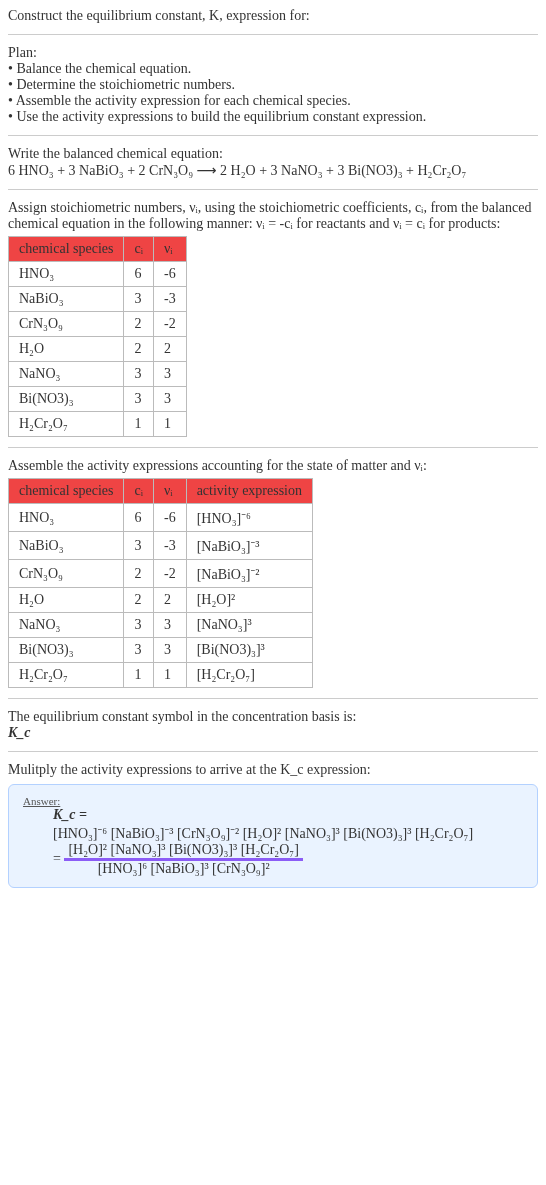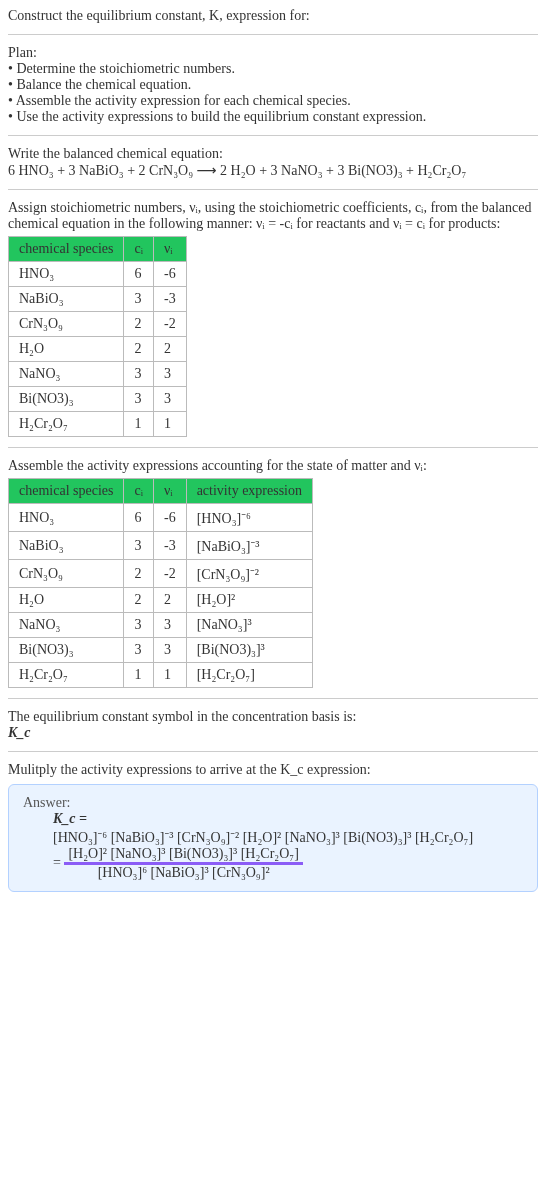--- a/index.html
+++ b/index.html
@@ -23,35 +23,36 @@
   border-collapse: collapse;
   margin-top: 4px;
 }
 th, td {
   border: 1px solid #bbb;
   padding: 4px 10px;
   text-align: left;
   font-weight: normal;
 }
 th {
-  background: #22c55e;
+  background: #ef4444;
 }
 .center {
   text-align: left;
 }
 .answer-box {
   border: 1px solid #b3d1ff;
   background: #eaf3ff;
   border-radius: 6px;
   padding: 10px 14px;
   margin-top: 6px;
 }
 .answer-label {
   color: #555;
-  font-size: 14px;
+  font-size: 11px;
+  text-decoration: underline;
 }
 .frac {
   display: inline-block;
   vertical-align: middle;
   text-align: center;
 }
 .frac .num {
   display: block;
   border-bottom: 3px solid #8b5cf6;
   padding: 0 4px;
@@ -75,22 +76,22 @@
 <body>
 
 <div class="section">
   <div>Construct the equilibrium constant, K, expression for:</div>
 </div>
 
 <hr>
 
 <div class="section">
   <div>Plan:</div>
+  <div>• Balance the chemical equation.</div>
   <div>• Determine the stoichiometric numbers.</div>
-  <div>• Balance the chemical equation.</div>
   <div>• Assemble the activity expression for each chemical species.</div>
   <div>• Use the activity expressions to build the equilibrium constant expression.</div>
 </div>
 
 <hr>
 
 <div class="section">
   <div>Write the balanced chemical equation:</div>
   <div>6 HNO₃ + 3 NaBiO₃ + 2 CrN₃O₉ ⟶ 2 H₂O + 3 NaNO₃ + 3 Bi(NO3)₃ + H₂Cr₂O₇</div>
 </div>
@@ -166,21 +167,21 @@
     <tr>
           <td>NaBiO₃</td>
           <td class="center">3</td>
           <td class="center">-3</td>
           <td>[NaBiO₃]⁻³</td>
         </tr>
     <tr>
           <td>CrN₃O₉</td>
           <td class="center">2</td>
           <td class="center">-2</td>
-          <td>[CrN₃O₉]⁻²</td>
+          <td>[NaBiO₃]⁻²</td>
         </tr>
     <tr>
           <td>H₂O</td>
           <td class="center">2</td>
           <td class="center">2</td>
           <td>[H₂O]²</td>
         </tr>
     <tr>
           <td>NaNO₃</td>
           <td class="center">3</td>

